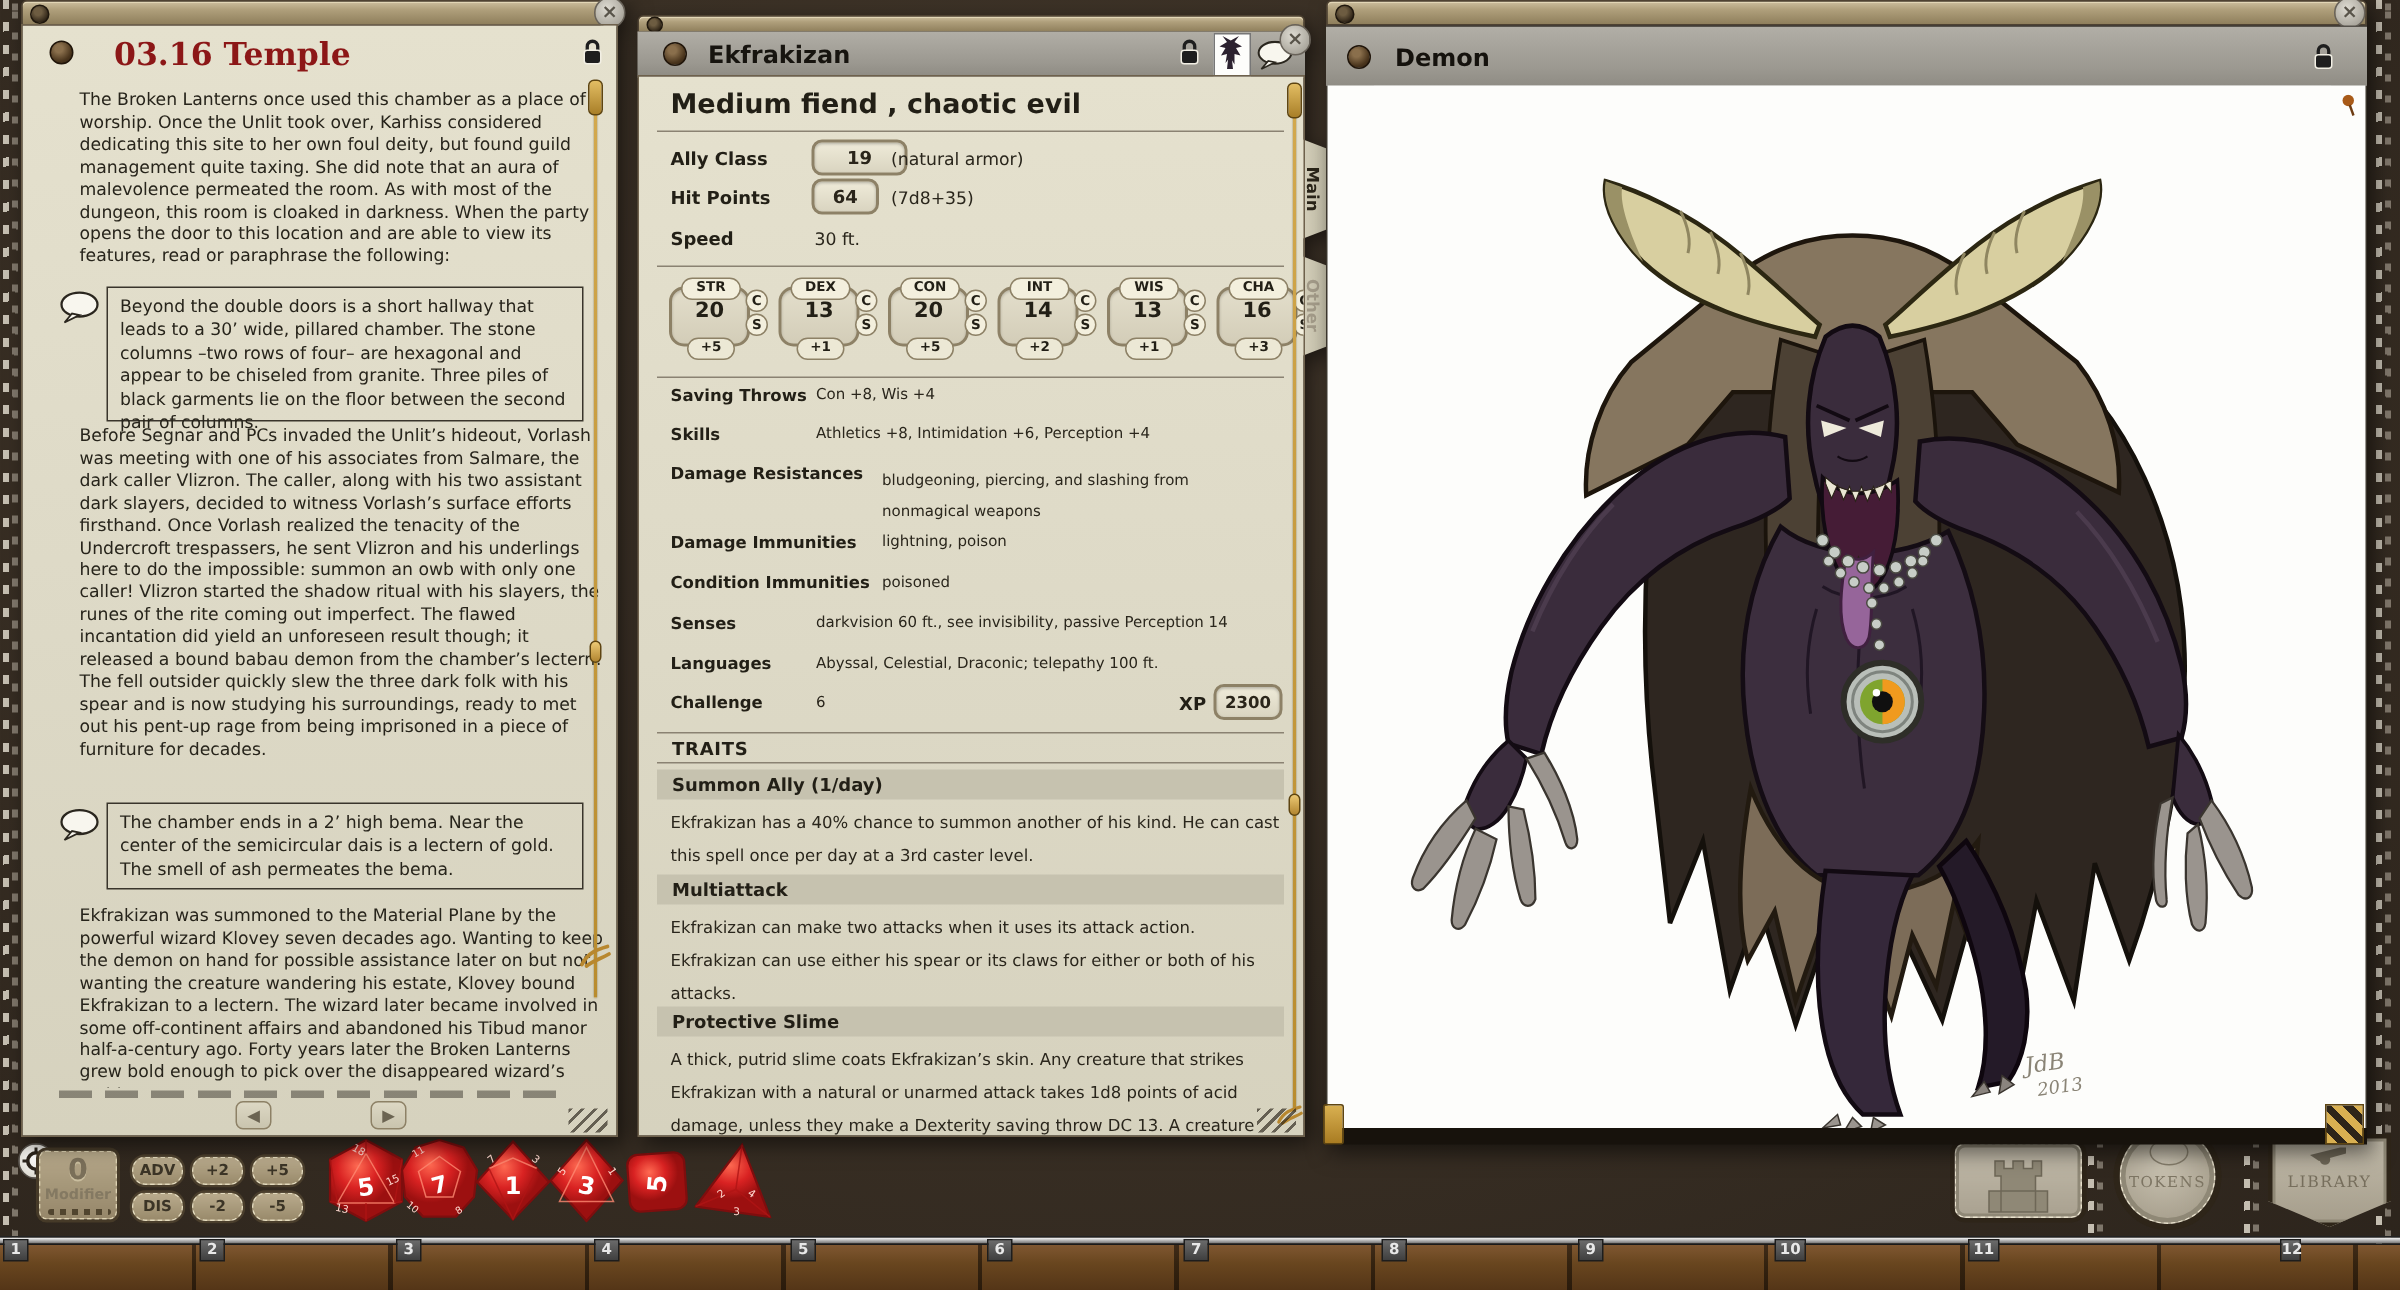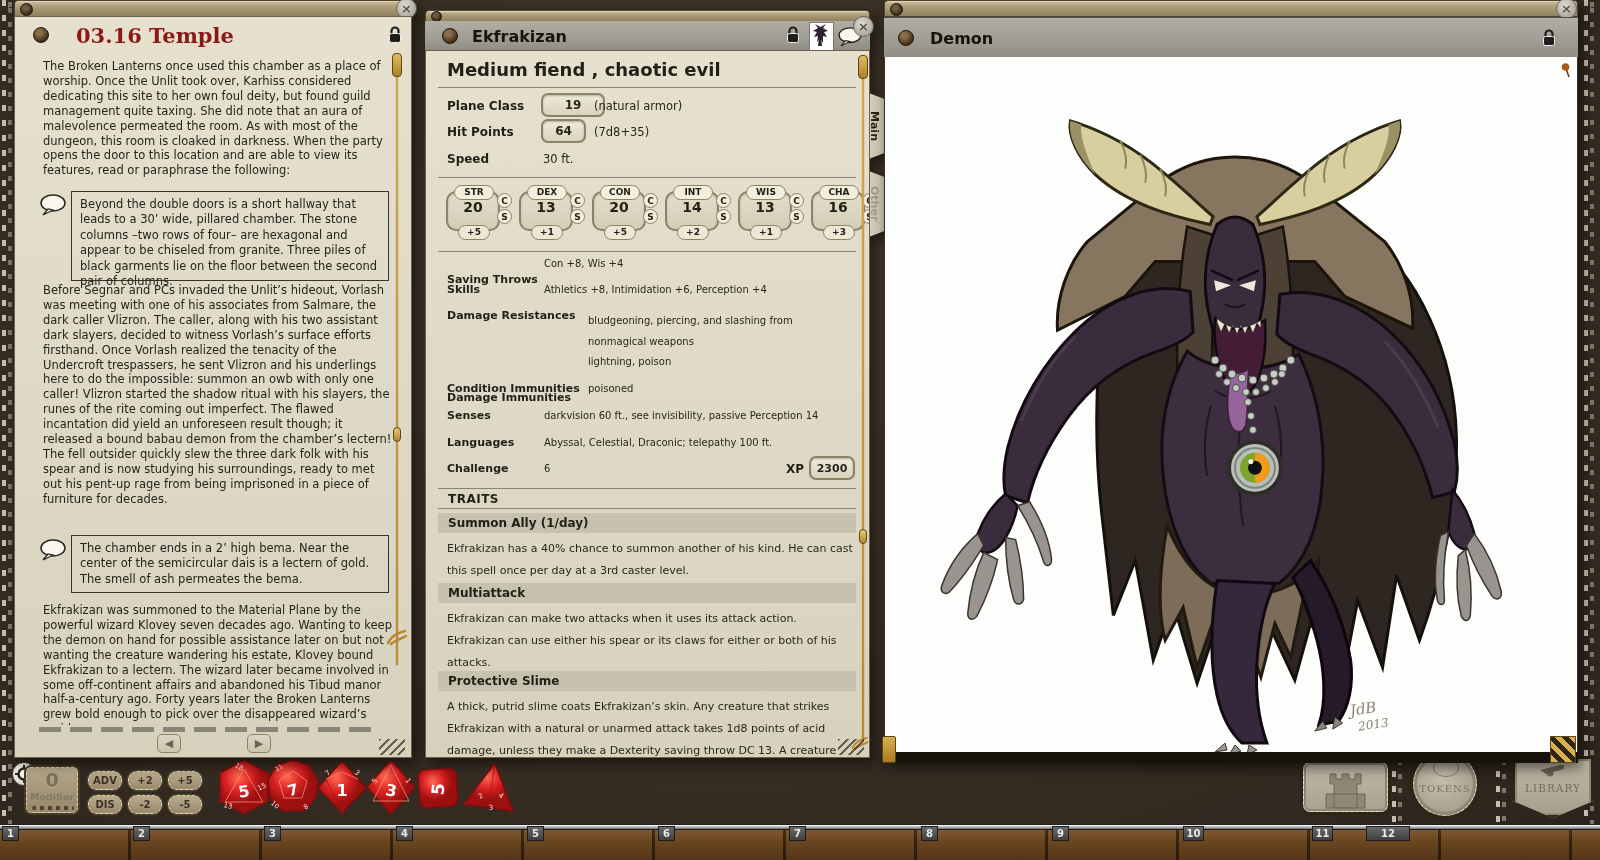--- a/index.html
+++ b/index.html
@@ -39,21 +39,21 @@
   .stat-box{position:absolute;left:0;top:6px;width:54px;height:40px;border:2px solid #8d8166;border-radius:10px;
     background:linear-gradient(180deg,#e3decb,#d3cdb8);box-shadow:inset 0 1px 2px rgba(0,0,0,.2);box-sizing:border-box;}
   .stat-abbr{position:absolute;left:8px;top:0;width:38px;height:13px;border:1px solid #8d8166;border-radius:8px;
     background:#f3efdd;font-size:9px;font-weight:bold;text-align:center;line-height:12px;color:#221f16;}
   .stat-score{position:absolute;left:0;top:14px;width:54px;text-align:center;font-size:14px;font-weight:bold;color:#221f16;}
   .stat-mod{position:absolute;left:12px;top:40px;width:30px;height:13px;border:1px solid #8d8166;border-radius:8px;
     background:#ece8d5;font-size:9px;font-weight:bold;text-align:center;line-height:12px;color:#221f16;}
   .cs{position:absolute;width:15px;height:15px;border:1px solid #8d8166;border-radius:50%;background:#f3efdd;
     font-size:9px;font-weight:bold;text-align:center;line-height:14px;color:#221f16;box-sizing:border-box;}
   .quotebox{position:absolute;border:1.5px solid #39342b;padding:5px 8px;font-size:11.5px;line-height:15.4px;color:#27241b;box-sizing:border-box;}
-  .story-p{position:absolute;font-size:11.5px;line-height:14.9px;color:#27241b;width:352px;left:28px;}
+  .story-p{position:absolute;font-size:11.5px;line-height:14.9px;color:#27241b;width:352px;left:38px;}
   .navbtn{position:absolute;width:24px;height:19px;border:1px solid #8d8166;border-radius:5px;
     background:linear-gradient(180deg,#ddd8c4,#c9c4ae);color:#6b6452;font-size:11px;text-align:center;line-height:18px;box-sizing:border-box;}
   .scroll-line{position:absolute;width:2px;background:linear-gradient(180deg,#d3a94e,#b98c2e);box-shadow:0 0 1px #6b4f12;}
   .scroll-clasp{position:absolute;width:10px;height:24px;border-radius:4px;
     background:linear-gradient(180deg,#e2bd63,#a97f28);border:1px solid #5e4512;box-sizing:border-box;}
   .scroll-bead{position:absolute;width:8px;height:15px;border-radius:4px;
     background:linear-gradient(180deg,#ecc974,#b28530);border:1px solid #5e4512;box-sizing:border-box;}
   .grip{position:absolute;width:26px;height:16px;background:
     repeating-linear-gradient(135deg, rgba(40,34,24,.65) 0 2px, rgba(0,0,0,0) 2px 6px);}
   .sidetab{position:absolute;width:26px;background:linear-gradient(90deg,#d8d3bf,#c4bfa9);
@@ -88,21 +88,21 @@
     <span class="hot-tab" style="left:133px;">2</span>
     <span class="hot-tab" style="left:264px;">3</span>
     <span class="hot-tab" style="left:396px;">4</span>
     <span class="hot-tab" style="left:527px;">5</span>
     <span class="hot-tab" style="left:658px;">6</span>
     <span class="hot-tab" style="left:789px;">7</span>
     <span class="hot-tab" style="left:921px;">8</span>
     <span class="hot-tab" style="left:1052px;">9</span>
     <span class="hot-tab" style="left:1183px;width:21px;">10</span>
     <span class="hot-tab" style="left:1312px;width:21px;">11</span>
-    <span class="hot-tab" style="left:1366px;width:44px;">12</span>
+    <span class="hot-tab" style="left:1520px;width:14px;">12</span>
   </div>
 
   <div style="position:absolute;left:1290px;top:750px;width:310px;height:78px;z-index:5;">
     <div style="position:absolute;left:13px;top:12px;width:85px;height:50px;border-radius:7px;
          background:linear-gradient(180deg,#c3bcab,#a9a190);box-shadow:0 0 0 3px #2e2519, inset 0 0 0 2px #8f8876;border:1px dashed #e8e1cc;box-sizing:border-box;">
       <svg width="83" height="46" viewBox="0 0 83 46" style="position:absolute;left:0;top:1px;">
         <path d="M30,44 L30,20 L26,20 L26,10 L32,10 L32,15 L38,15 L38,10 L45,10 L45,15 L51,15 L51,10 L57,10 L57,20 L53,20 L53,44 Z M22,44 L22,30 L61,30 L61,44 Z" fill="#8f8876" stroke="#6e6757" stroke-width="1"></path>
       </svg>
     </div>
     <div style="position:absolute;left:123px;top:2px;width:64px;height:64px;border-radius:50%;
@@ -290,21 +290,21 @@
     <div class="xbtn" style="left:428px;top:6px;">×</div>
 
     <div class="sidetab" style="left:436px;top:80px;height:72px;color:#2a2519;line-height:24px;">Main</div>
     <div class="sidetab" style="left:436px;top:158px;height:72px;color:#a39b89;line-height:24px;">Other</div>
 
     <div class="paper" style="top:40px;height:708px;">
 
       <div style="position:absolute;left:21px;top:8px;font-size:18px;font-weight:bold;color:#221f16;">Medium fiend , chaotic evil</div>
       <div class="hr" style="left:12px;top:36px;width:418px;"></div>
 
-      <div class="rowlabel" style="left:21px;top:48px;font-size:12px;">Plane Class</div>
+      <div class="rowlabel" style="left:21px;top:48px;font-size:12px;">Ally Class</div>
       <div class="fieldbox" style="left:115px;top:42px;width:64px;">19</div>
       <div class="rowvalue" style="left:168px;top:48px;font-size:11.5px;">(natural armor)</div>
 
       <div class="rowlabel" style="left:21px;top:74px;font-size:12px;">Hit Points</div>
       <div class="fieldbox" style="left:115px;top:68px;width:45px;">64</div>
       <div class="rowvalue" style="left:168px;top:74px;font-size:11.5px;">(7d8+35)</div>
 
       <div class="rowlabel" style="left:21px;top:101px;font-size:12px;">Speed</div>
       <div class="rowvalue" style="left:117px;top:101px;font-size:11.5px;">30 ft.</div>
 
@@ -354,30 +354,30 @@
         <div class="stat-box"></div>
         <div class="stat-abbr">CHA</div>
         <div class="stat-score">16</div>
         <div class="stat-mod">+3</div>
         <div class="cs" style="left:51px;top:8px;">C</div>
         <div class="cs" style="left:51px;top:24px;">S</div>
       </div>
 
       <div class="hr" style="left:12px;top:200px;width:418px;"></div>
 
-      <div class="rowlabel" style="left:21px;top:206px;margin-top:16px;">Saving Throws</div>
+      <div class="rowlabel" style="left:21px;top:206px;">Saving Throws</div>
       <div class="rowvalue" style="left:118px;top:207px;">Con +8, Wis +4</div>
 
       <div class="rowlabel" style="left:21px;top:232px;">Skills</div>
       <div class="rowvalue" style="left:118px;top:233px;">Athletics +8, Intimidation +6, Perception +4</div>
 
       <div class="rowlabel" style="left:21px;top:258px;">Damage Resistances</div>
       <div class="rowvalue" style="left:162px;top:259px;width:250px;white-space:normal;line-height:21px;">bludgeoning, piercing, and slashing from nonmagical weapons</div>
 
-      <div class="rowlabel" style="left:21px;top:304px;margin-top:36px;">Damage Immunities</div>
+      <div class="rowlabel" style="left:21px;top:304px;">Damage Immunities</div>
       <div class="rowvalue" style="left:162px;top:305px;">lightning, poison</div>
 
       <div class="rowlabel" style="left:21px;top:331px;">Condition Immunities</div>
       <div class="rowvalue" style="left:162px;top:332px;">poisoned</div>
 
       <div class="rowlabel" style="left:21px;top:358px;">Senses</div>
       <div class="rowvalue" style="left:118px;top:359px;">darkvision 60 ft., see invisibility, passive Perception 14</div>
 
       <div class="rowlabel" style="left:21px;top:385px;">Languages</div>
       <div class="rowvalue" style="left:118px;top:386px;">Abyssal, Celestial, Draconic; telepathy 100 ft.</div>

